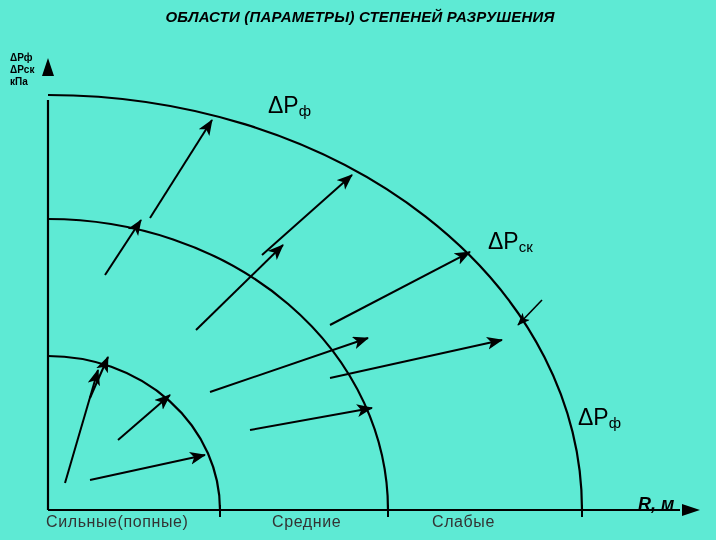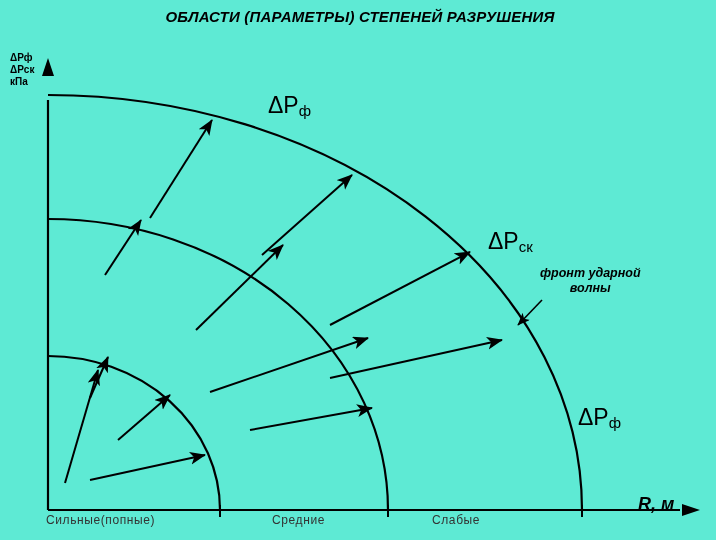--- a/index.html
+++ b/index.html
@@ -53,21 +53,21 @@
     top: 3px;
   }
   .front-label {
     font-size: 12.5px;
     font-weight: bold;
     font-style: italic;
     line-height: 15px;
     text-align: center;
   }
   .zone-label {
-    font-size: 12px;
+    font-size: 16px;
     color: #333333;
     letter-spacing: 0.6px;
   }
   .axis-r {
     font-size: 18px;
     font-weight: bold;
     font-style: italic;
   }
 </style>
 </head>
@@ -131,24 +131,20 @@
   </div>
 
   <div class="lbl big-label" style="left:488px; top:228px;">
     <span>ΔР</span><span class="sub">ск</span>
   </div>
 
   <div class="lbl big-label" style="left:578px; top:404px;">
     <span>ΔР</span><span class="sub">ф</span>
   </div>
 
-  <div class="lbl front-label" style="left:540px; top:266px;">
-    <div>фронт ударной</div>
-    <div>волны</div>
-  </div>
 
   <div class="lbl zone-label" style="left:46px; top:513px;">Сильные(попные)</div>
   <div class="lbl zone-label" style="left:272px; top:513px;">Средние</div>
   <div class="lbl zone-label" style="left:432px; top:513px;">Слабые</div>
 
   <div class="lbl axis-r" style="left:638px; top:494px;">R, м</div>
 
 </div>
 
 </body></html>

